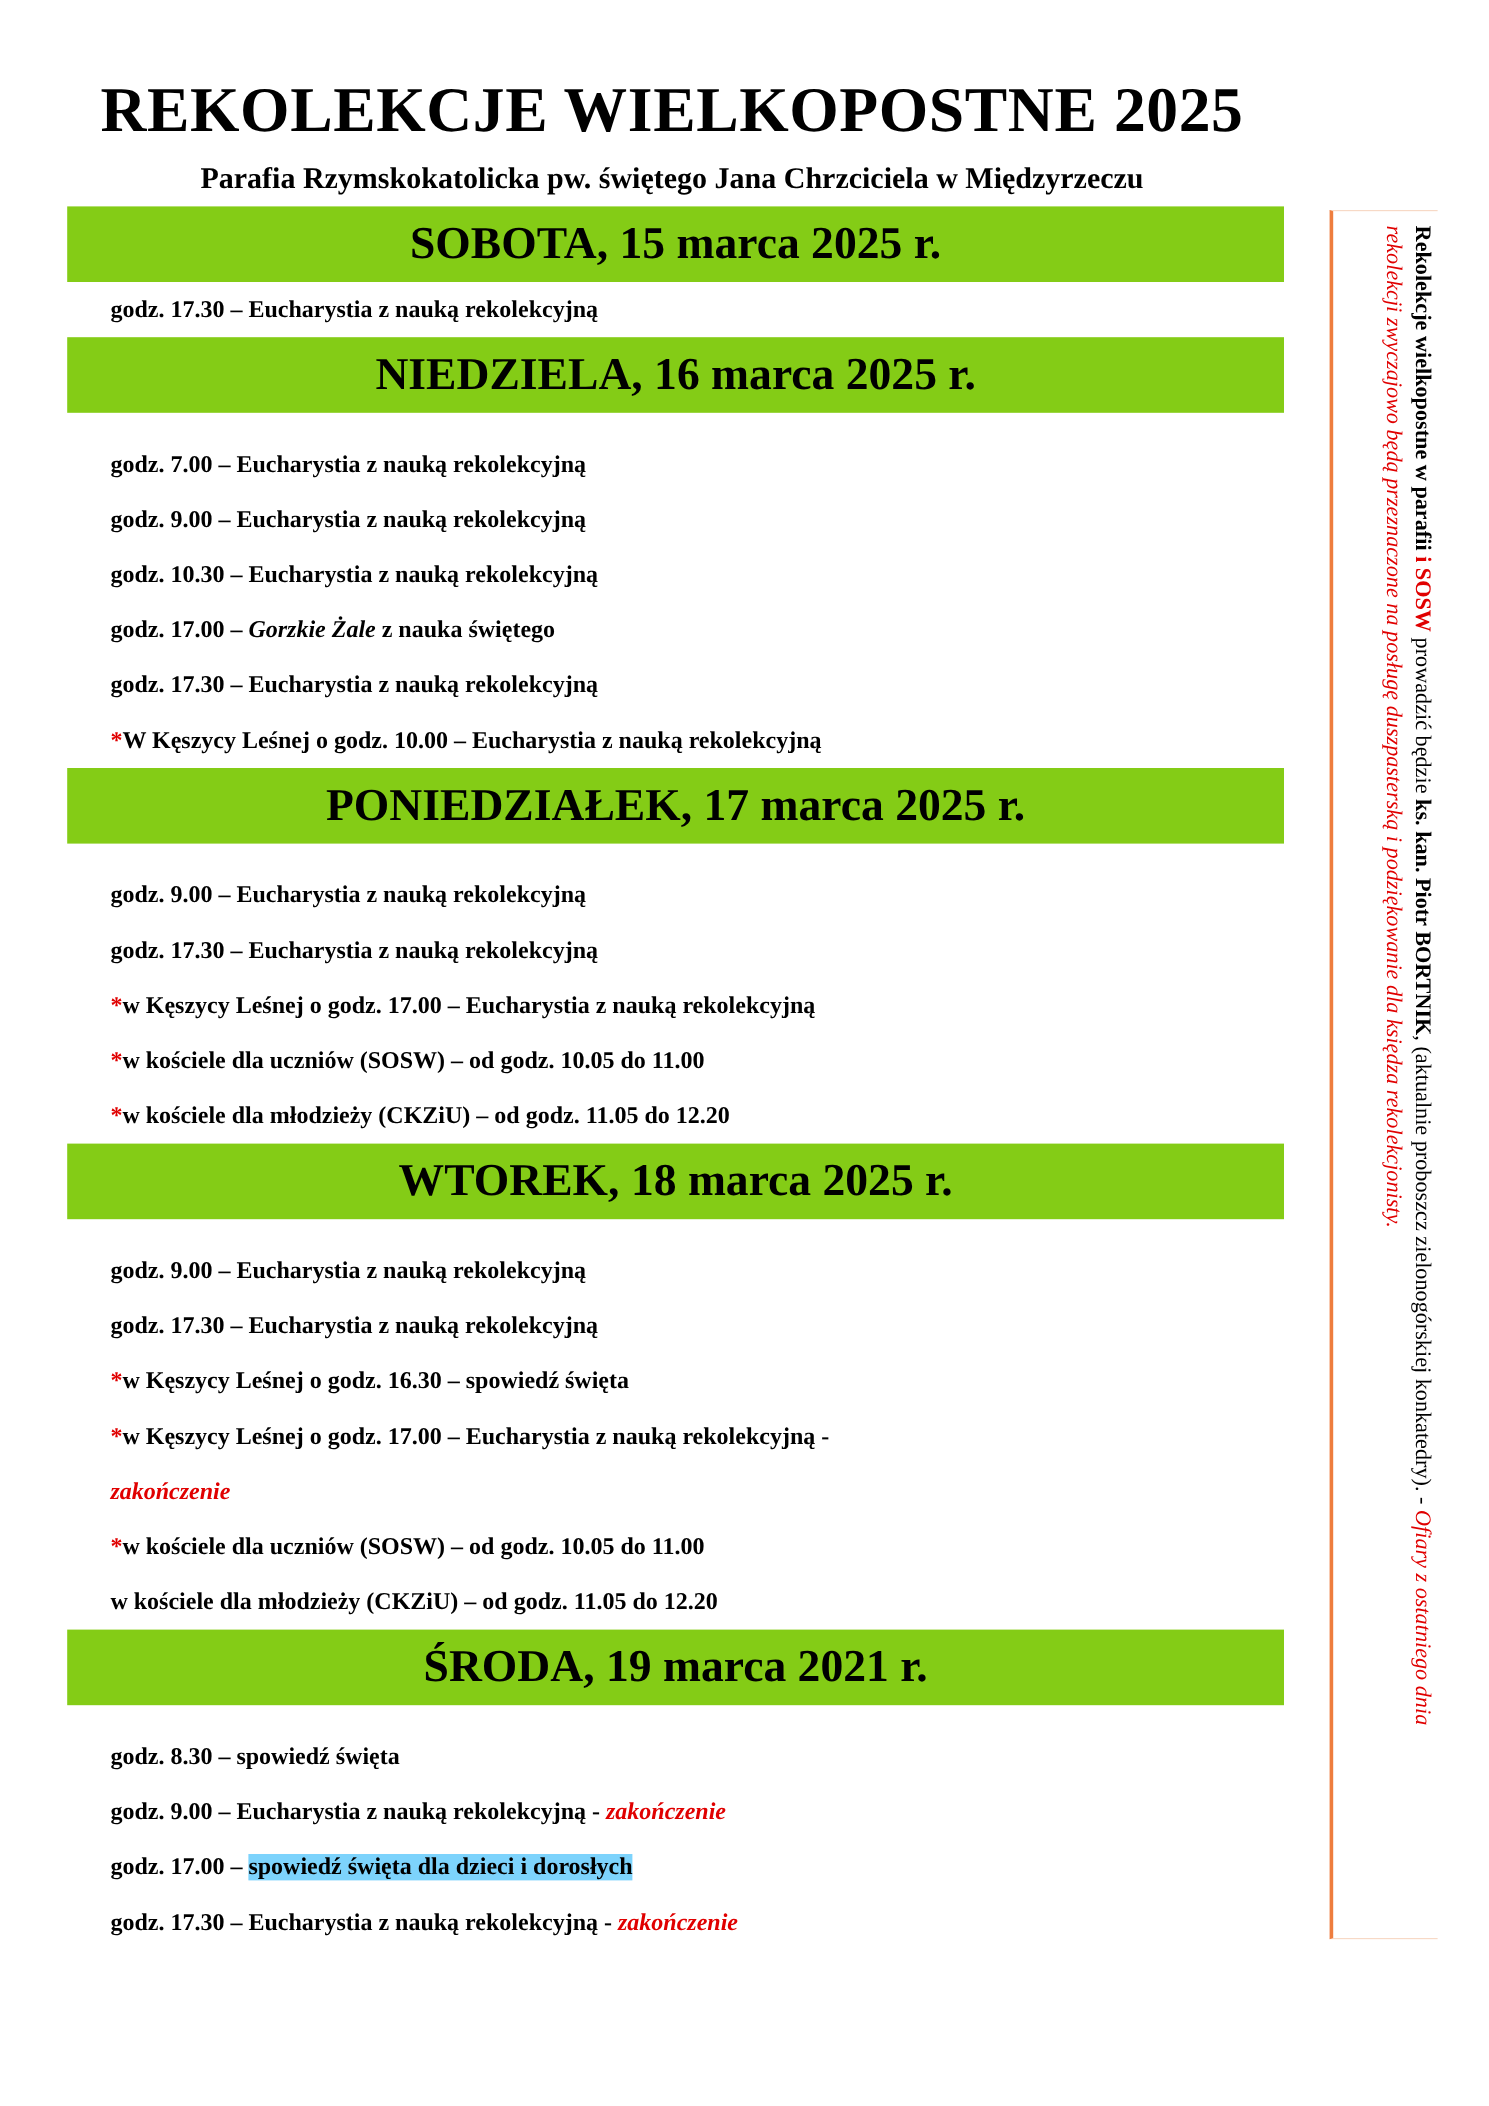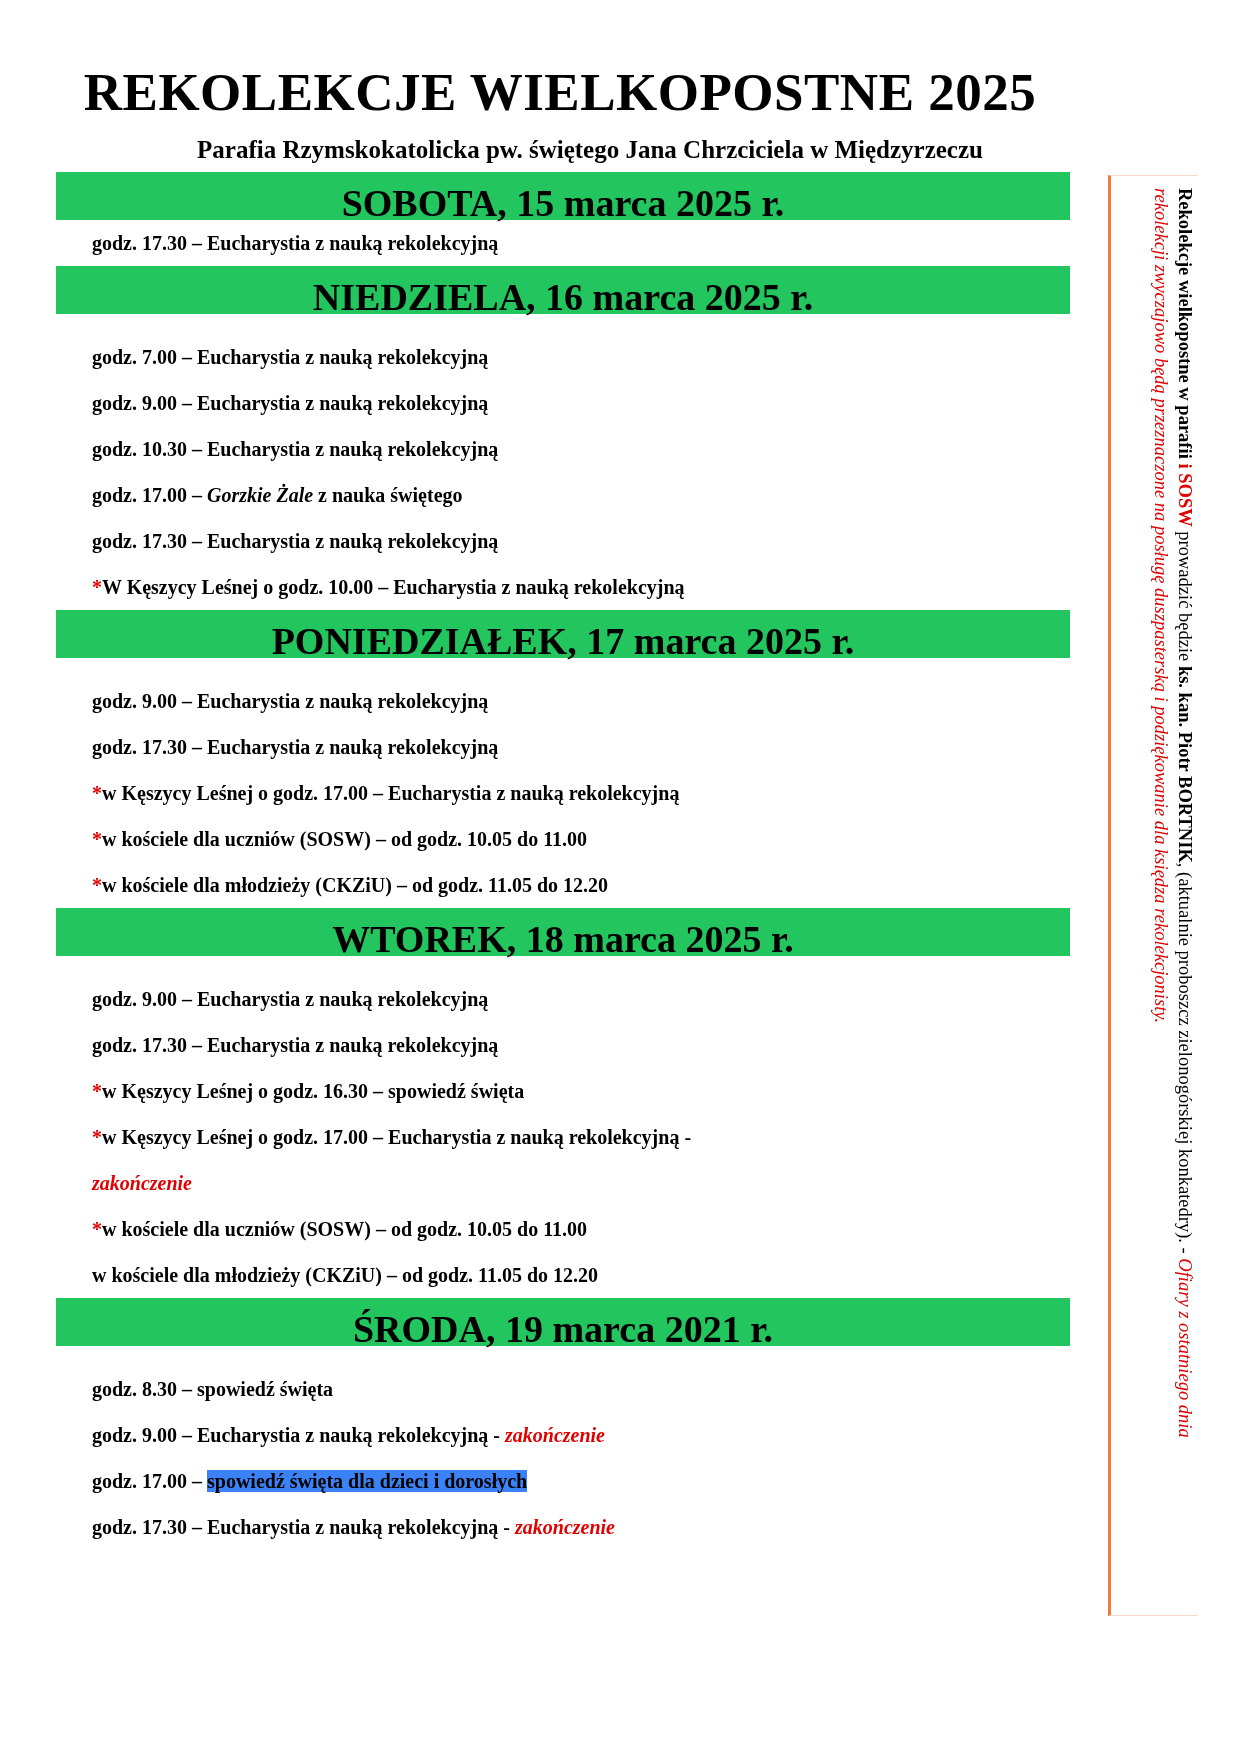--- a/index.html
+++ b/index.html
@@ -8,37 +8,37 @@
       font-family: "Liberation Serif", "DejaVu Serif", serif;
       color: #000;
     }
     .title {
       position: absolute; left: 0; width: 1120px; top: 62px;
       text-align: center; font-weight: bold; font-size: 53px; line-height: 60px;
       letter-spacing: 0.5px;
     }
     .subtitle {
       position: absolute; left: 0; width: 1120px; top: 134px;
-      text-align: center; font-weight: bold; font-size: 25px; line-height: 32px; padding-left: 30px;
+      text-align: center; font-weight: bold; font-size: 25px; line-height: 32px;
     }
     .content {
       position: absolute; left: 56px; top: 172px; width: 1014px;
     }
     .day-header {
-      background: #22c55e; height: 48px;
+      background: #84cc16; height: 63px;
       text-align: center; font-weight: bold; font-size: 38px; line-height: 63px;
     }
     .entries { padding-left: 4px; }
     .entry {
       font-weight: bold; font-size: 20px; line-height: 46px; white-space: nowrap; margin-left: 32px;
     }
     .entry .star { color: #e00000; }
     .entry .red { color: #e00000; font-style: italic; }
     .entry .ital { font-style: italic; }
-    .entry .hl { background: #3b82f6; }
+    .entry .hl { background: #7dd3fc; }
     .gap-after-header { height: 20px; }
 
     .sidebar {
       position: absolute; left: 1108px; top: 175px; width: 90px; height: 1441px;
       border-left: 3px solid #ee7d3e;
       border-top: 1px solid #f7d9c6;
       border-bottom: 1px solid #f7d9c6;
       box-sizing: border-box;
     }
     .sidebar-text {

